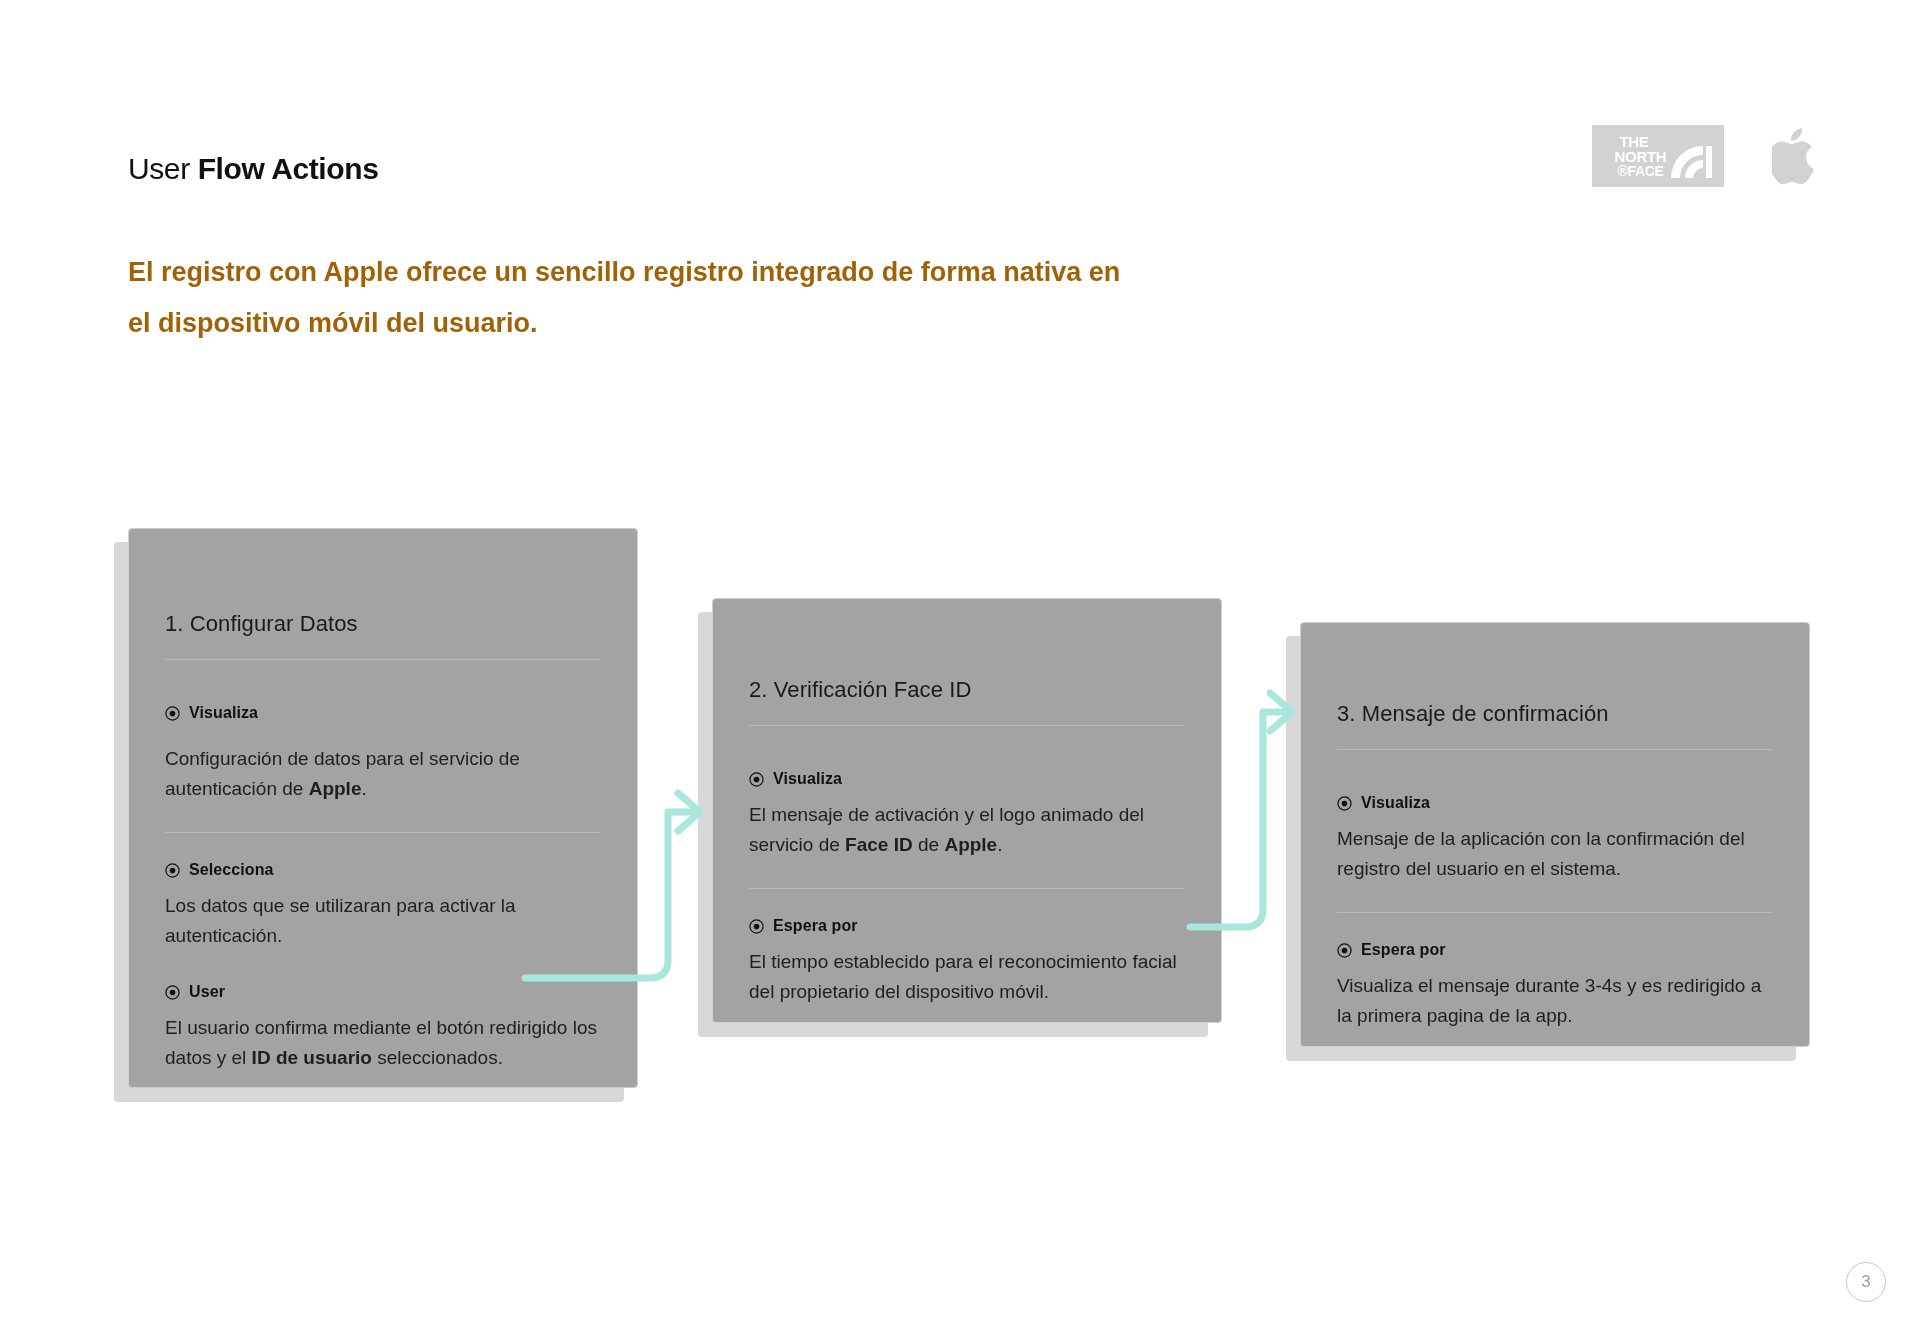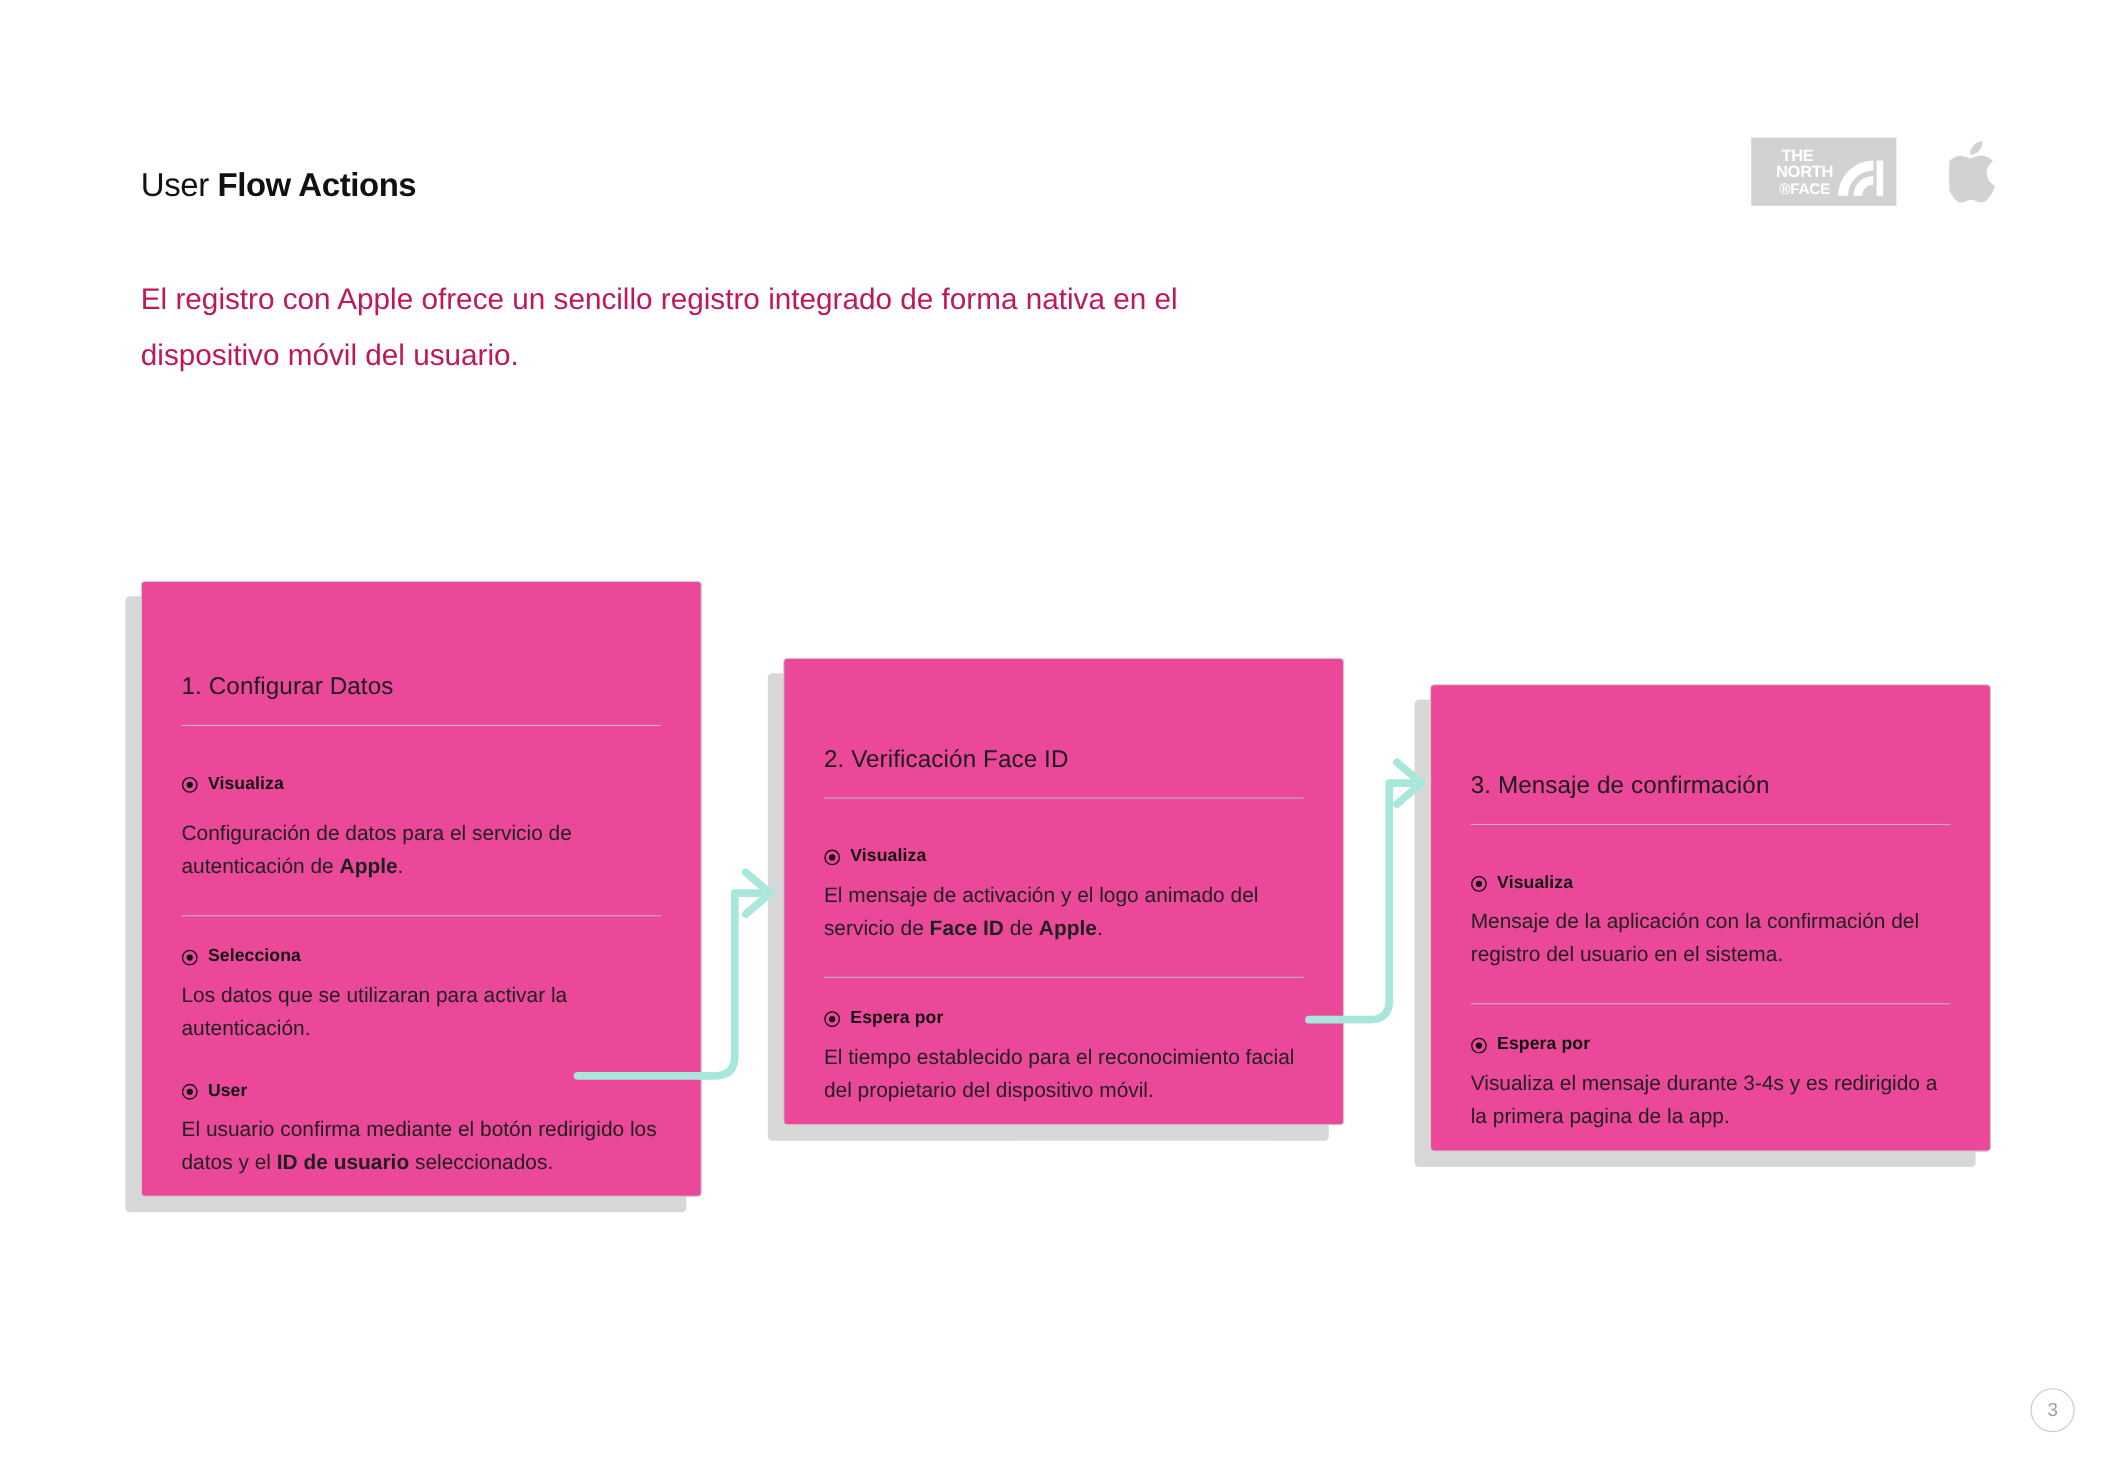--- a/index.html
+++ b/index.html
@@ -32,22 +32,22 @@
   #page-title .light { font-weight: 400; }
   #page-title .bold  { font-weight: 700; }
 
   #page-subtitle {
     position: absolute;
     left: 128px;
     top: 247px;
     width: 1010px;
     font-size: 27px;
     line-height: 51px;
-    font-weight: 400;
-    color: #be185d;
+    font-weight: 700;
+    color: #a16207;
   }
 
   
   #logo-group {
     position: absolute;
     right: 100px;
     top: 125px;
     display: flex;
     align-items: center;
     gap: 48px;
@@ -90,21 +90,21 @@
     position: absolute;
     left: -14px;
     top: 14px;
     width: 100%;
     height: 100%;
     background: #d8d8d8;
     border-radius: 4px;
   }
   .card {
     position: relative;
-    background: #ec4899;
+    background: #a3a3a3;
     border: 1px solid #cfcfcf;
     border-radius: 4px;
     width: 100%;
     height: 100%;
     box-sizing: border-box;
     padding: 0 36px;
   }
   .card-title {
     font-size: 22px;
     font-weight: 400;

